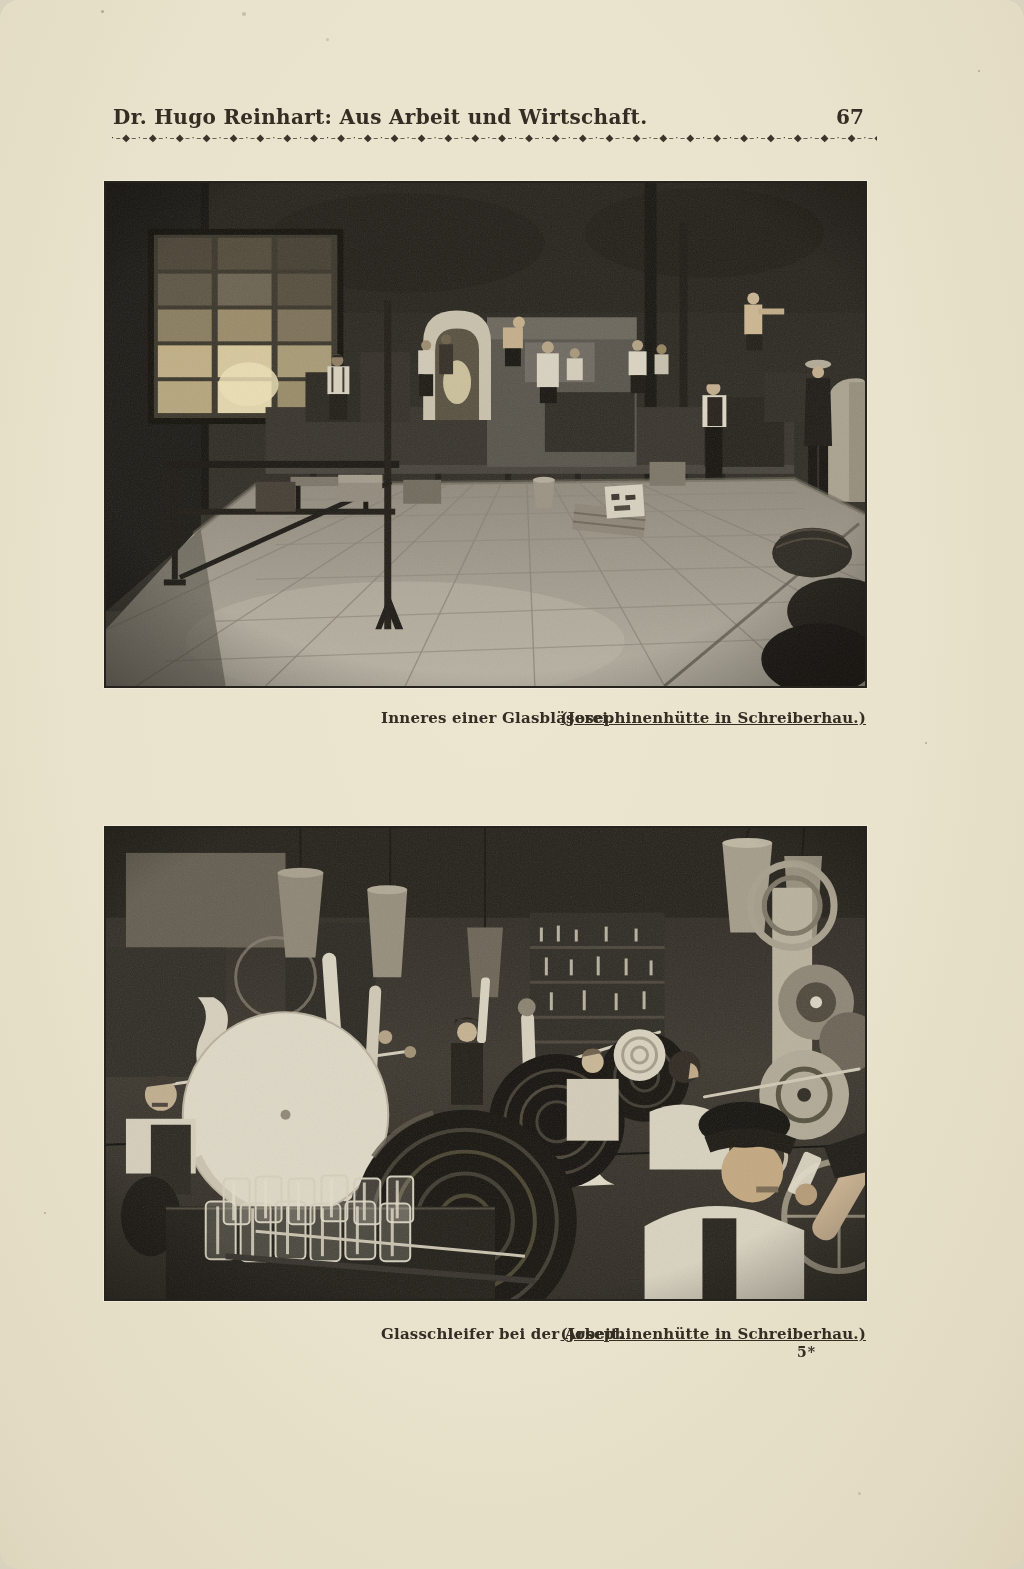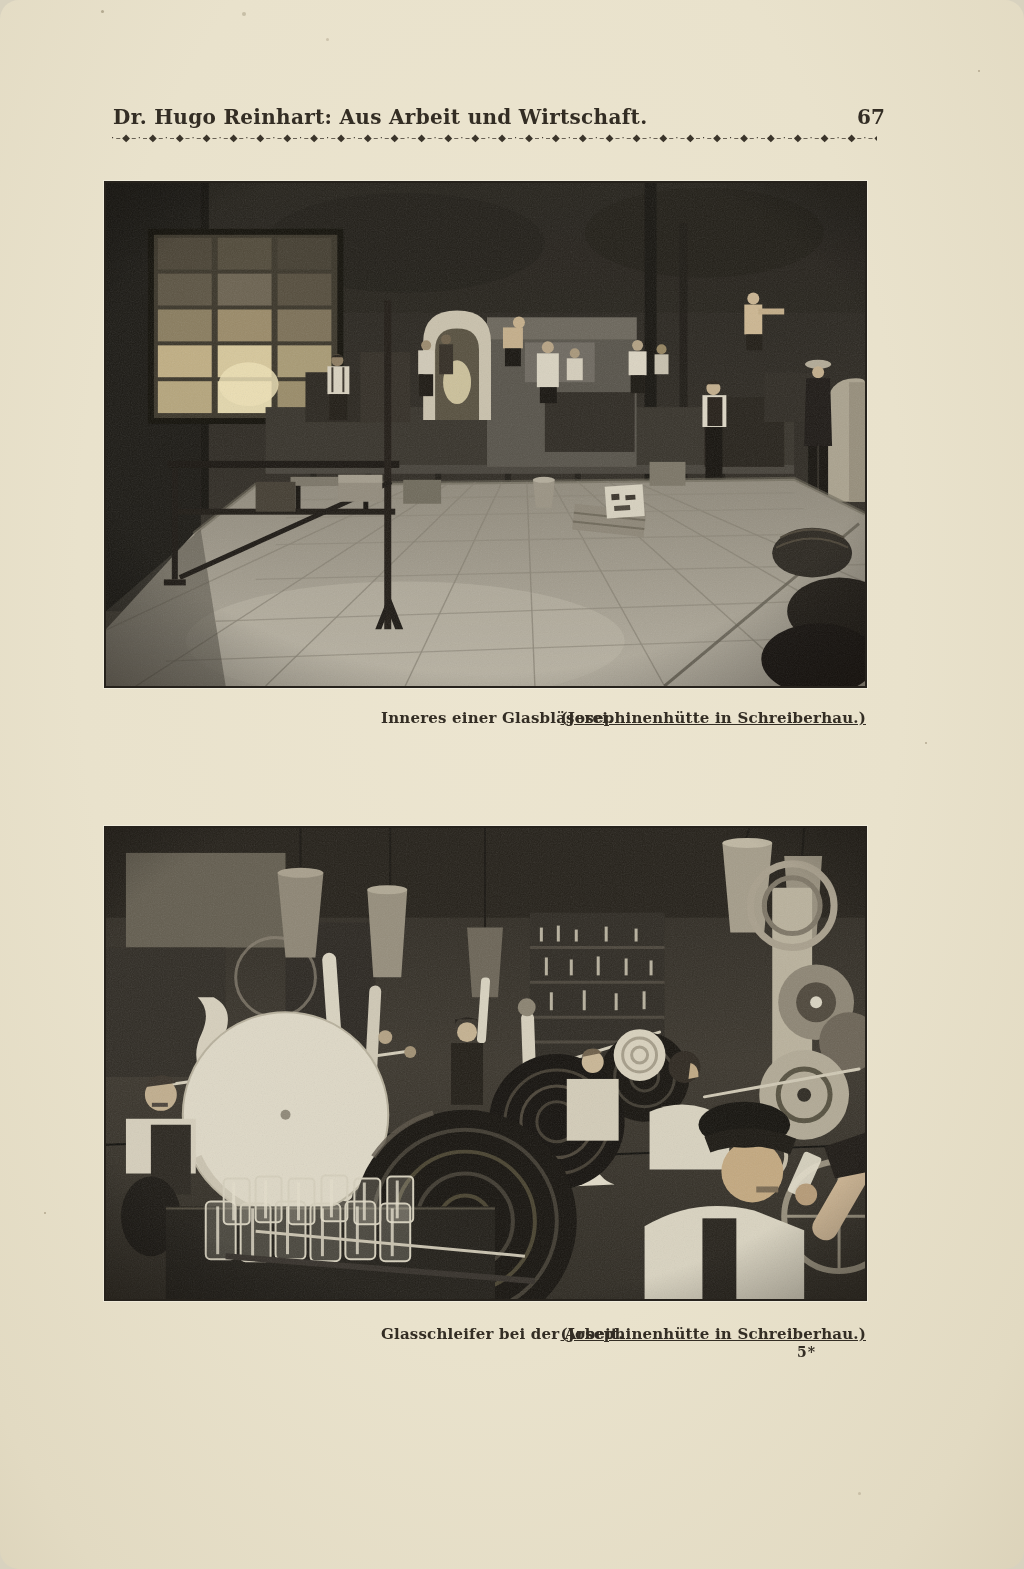--- a/index.html
+++ b/index.html
@@ -2,21 +2,21 @@
 <html><head>
 <meta charset="utf-8">
 <style>
   html,body{margin:0;padding:0;background:#d8d2bf;}
   .page{
     position:relative;width:1024px;height:1569px;overflow:hidden;
     background:radial-gradient(ellipse at 48% 38%, #ece5d0 0%, #e9e2cc 55%, #e2dac2 88%, #dcd3ba 100%);
     font-family:"DejaVu Serif","Liberation Serif",serif;color:#332d24;border-radius:19px;
   }
   .running-title{position:absolute;left:113px;top:105px;font-size:20px;font-weight:bold;letter-spacing:.3px;white-space:nowrap;}
-  .page-number{position:absolute;left:836px;top:105px;font-size:20px;font-weight:bold;margin-left:21px;}
+  .page-number{position:absolute;left:836px;top:105px;font-size:20px;font-weight:bold;}
   .divider{
     position:absolute;left:111px;top:130px;width:766px;height:16px;overflow:hidden;white-space:nowrap;
     font-family:"DejaVu Sans","Liberation Sans",sans-serif;font-size:10px;line-height:16px;
     letter-spacing:1.5px;color:#3b352b;
   }
   .photo-frame{position:absolute;box-sizing:border-box;border:2px solid #26221c;background:#2e2a23;box-shadow:0 0 0 1px rgba(255,255,250,.35);}
   .photo-1{left:104px;top:181px;width:763px;height:507px;}
   .photo-2{left:104px;top:826px;width:763px;height:475px;}
   .photo-frame svg{display:block;width:100%;height:100%;}
   .caption-row{position:absolute;left:105px;width:773px;height:20px;font-size:15px;font-weight:bold;color:#332d24;}

